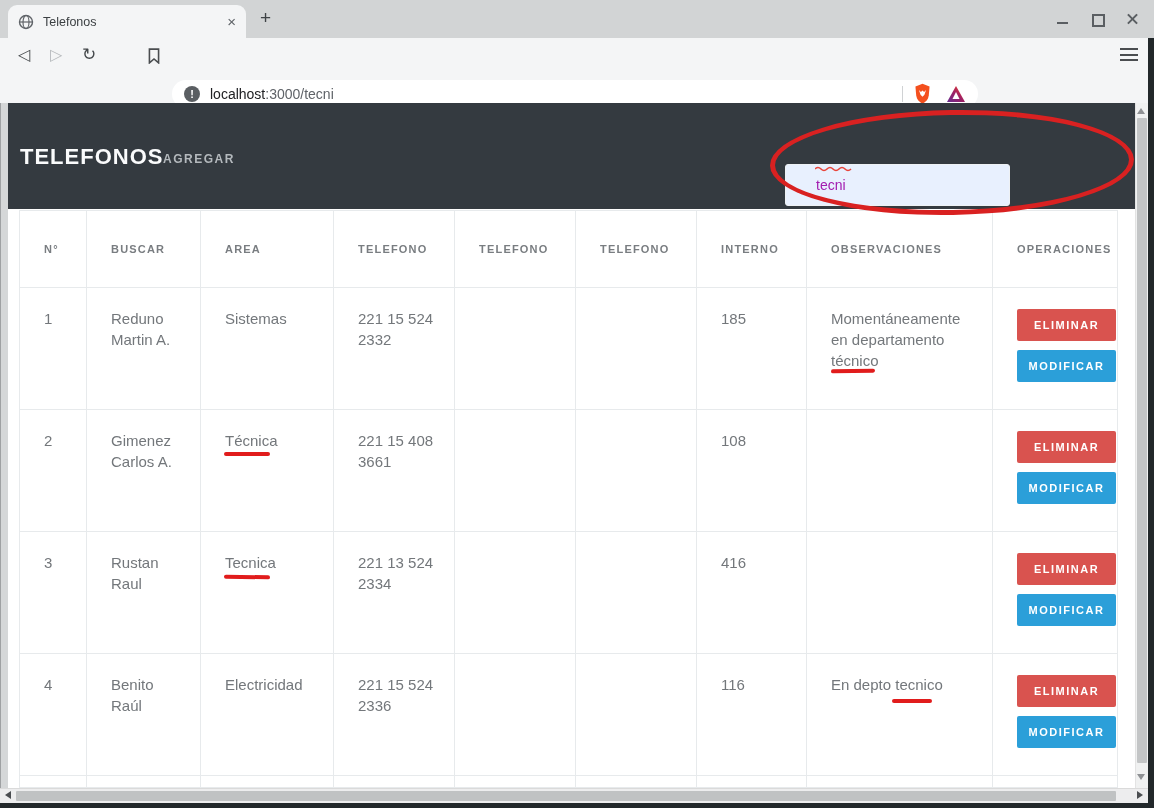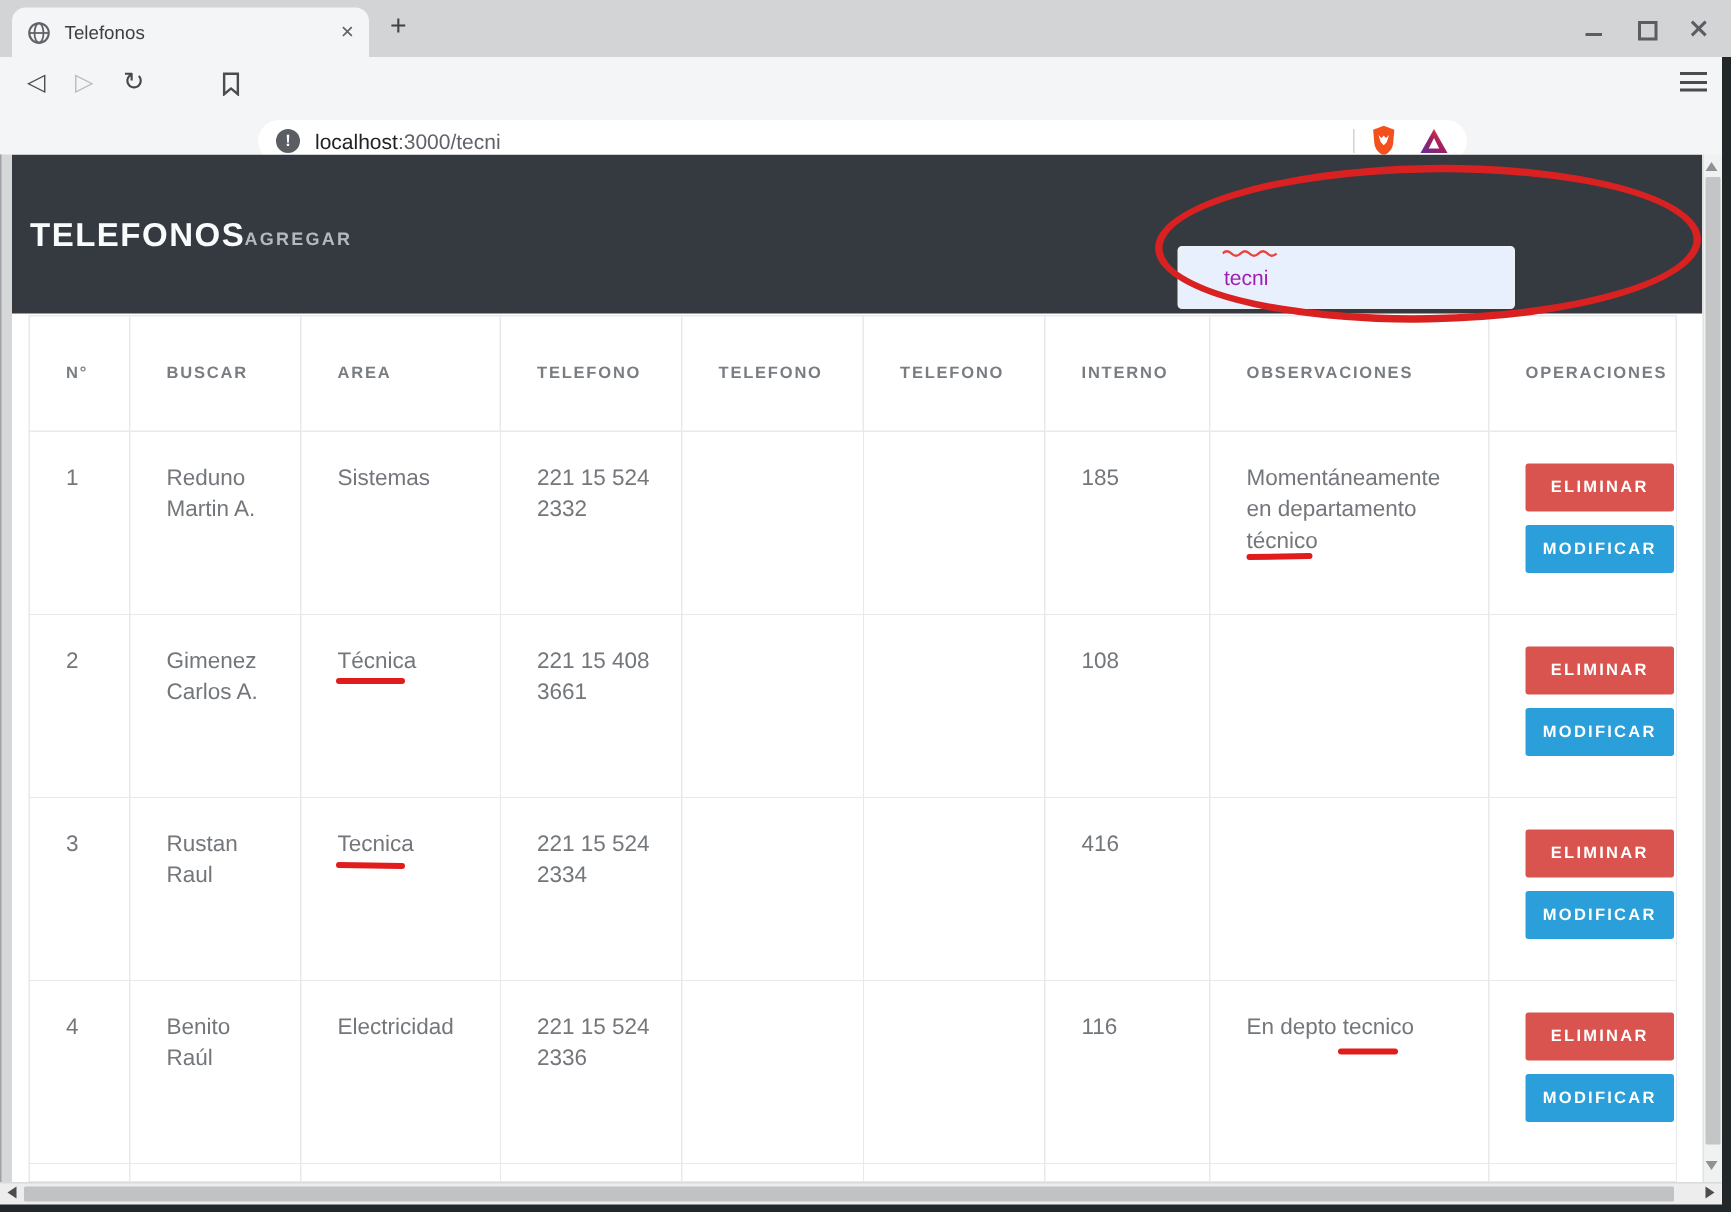--- a/index.html
+++ b/index.html
@@ -232,21 +232,21 @@
         </td>
       </tr>
 
       <tr>
         <td>3</td>
         <td>Rustan Raul</td>
         <td>
           <span>Tecnica</span>
           <i class="redmark" style="left:23px;top:43px;width:46px;transform:rotate(1deg);"></i>
         </td>
-        <td>221 15 524 2334</td>
+        <td>221 13 524 2334</td>
         <td></td>
         <td></td>
         <td>416</td>
         <td></td>
         <td class="ops">
           <button class="btn btn-del">ELIMINAR</button>
           <button class="btn btn-mod">MODIFICAR</button>
         </td>
       </tr>
 

